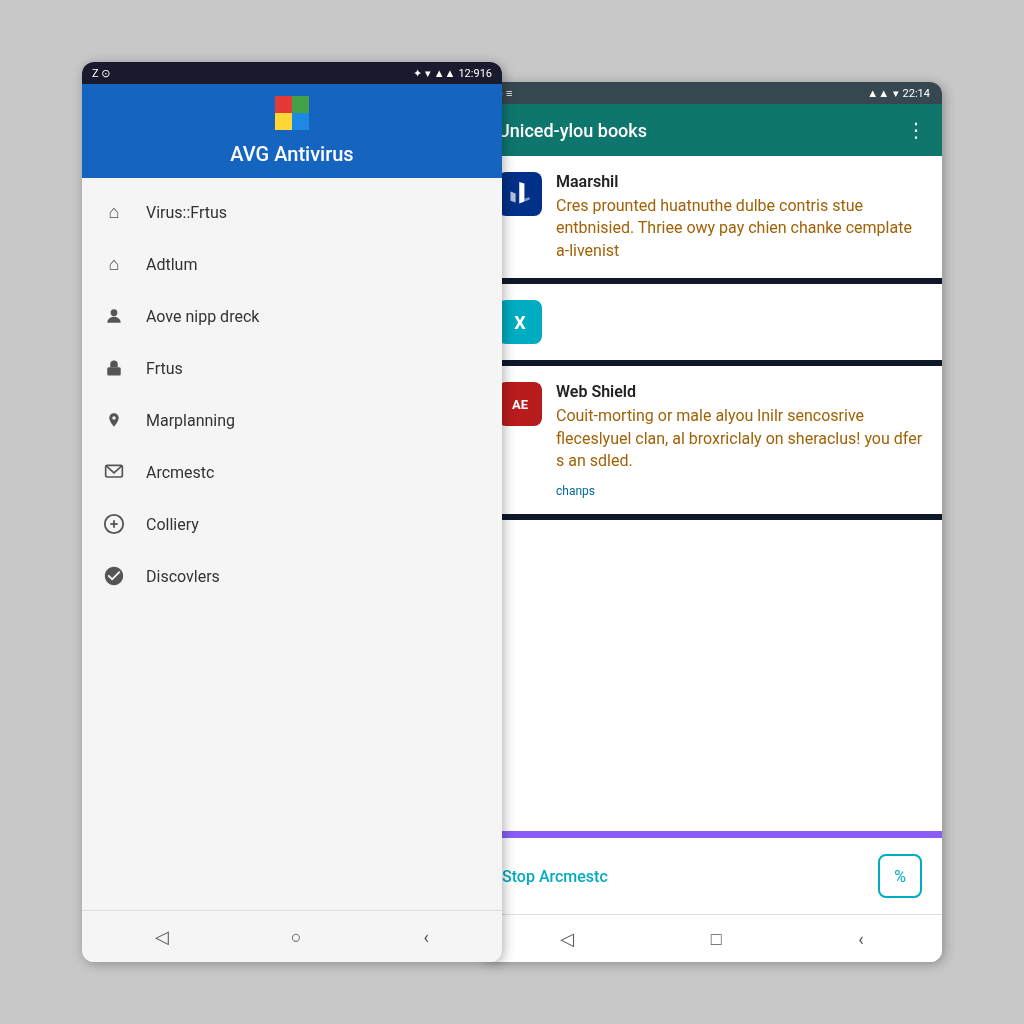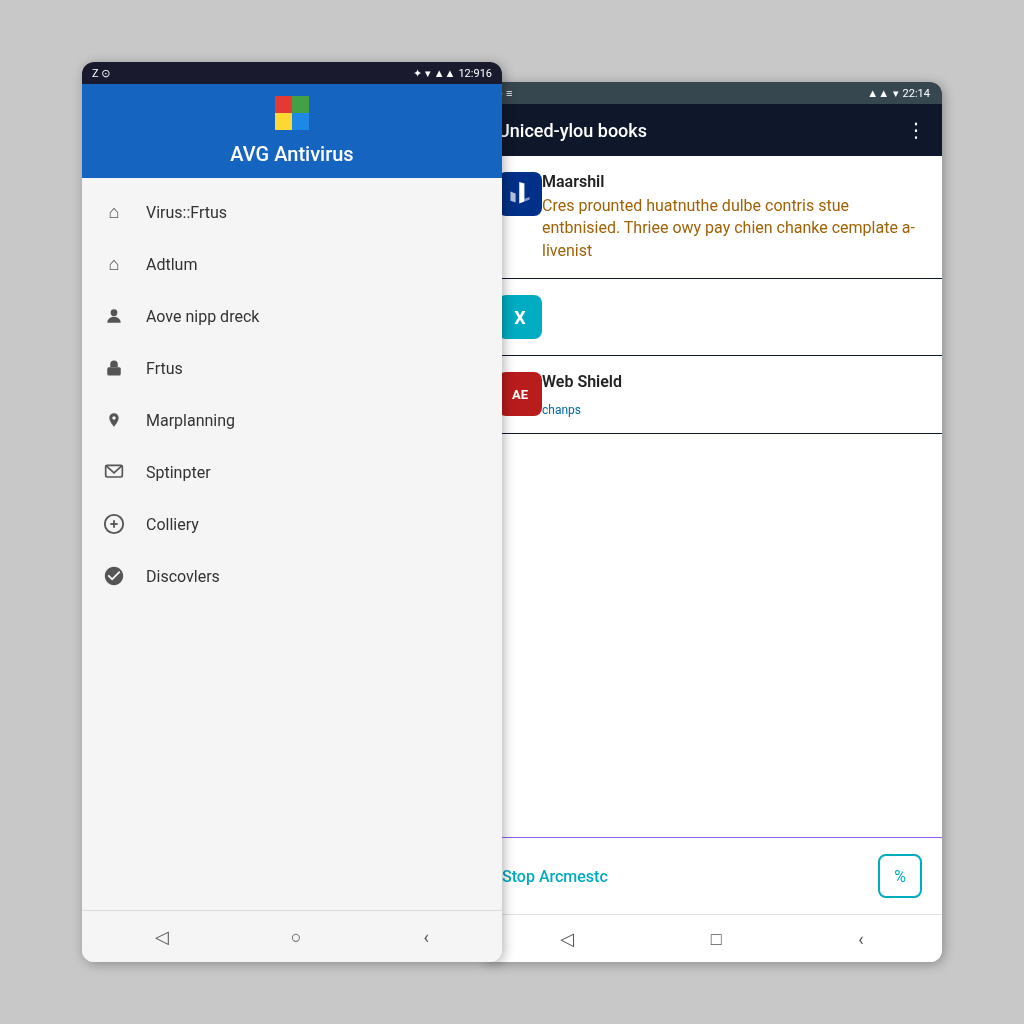--- a/index.html
+++ b/index.html
@@ -130,21 +130,21 @@
       background: #37474f;
       color: #fff;
       font-size: 11px;
       padding: 4px 12px;
       display: flex;
       justify-content: space-between;
       align-items: center;
       height: 22px;
     }
     .right-app-header {
-      background: #0f172a;
+      background: #0f766e;
       padding: 14px 16px;
       display: flex;
       align-items: center;
       justify-content: space-between;
     }
     .right-app-title {
       color: #fff;
       font-size: 18px;
       font-weight: 500;
     }
@@ -154,21 +154,22 @@
       cursor: pointer;
     }
     .content-list {
       flex: 1;
       overflow-y: auto;
       background: #fff;
     }
     .list-item {
       display: flex;
       padding: 16px;
-      border-bottom: 1px solid #0f172a;
+      border-bottom: 6px solid #0f172a;
+      gap: 14px;
       align-items: flex-start;
     }
     .list-item-icon {
       width: 44px;
       height: 44px;
       border-radius: 8px;
       display: flex;
       align-items: center;
       justify-content: center;
       flex-shrink: 0;
@@ -202,21 +203,21 @@
       color: #a16207;
       line-height: 1.4;
     }
     .item-link {
       color: #0369a1;
       font-size: 12px;
       margin-top: 12px;
       display: block;
     }
     .bottom-action {
-      border-top: 1px solid #8b5cf6;
+      border-top: 7px solid #8b5cf6;
       padding: 16px 20px;
       display: flex;
       align-items: center;
       justify-content: space-between;
       background: #fff;
     }
     .stop-btn-text {
       color: #00acc1;
       font-size: 16px;
       font-weight: 500;
@@ -321,21 +322,21 @@
         <span class="nav-label">Marplanning</span>
       </div>
 
       <div class="nav-item">
         <div class="nav-icon">
           <svg width="20" height="20" viewBox="0 0 24 24" fill="none" stroke="#555" stroke-width="2">
               <rect x="2" y="4" width="20" height="14" rx="2"></rect>
               <polyline points="2,4 12,13 22,4"></polyline>
             </svg>
         </div>
-        <span class="nav-label">Sptinpter</span>
+        <span class="nav-label">Arcmestc</span>
       </div>
 
       <div class="nav-item">
         <div class="nav-icon">
           <svg width="22" height="22" viewBox="0 0 24 24" fill="none" stroke="#555" stroke-width="2">
               <circle cx="12" cy="12" r="10"></circle>
               <line x1="12" y1="8" x2="12" y2="16"></line>
               <line x1="8" y1="12" x2="16" y2="12"></line>
             </svg>
         </div>
@@ -397,20 +398,21 @@
           <span>X</span>
         </div>
       </div>
 
       <div class="list-item">
         <div class="list-item-icon icon-ae">
           <span>AE</span>
         </div>
         <div class="list-item-content">
           <div class="item-title">Web Shield</div>
+          <div class="item-desc">Couit-morting or male alyou lnilr sencosrive fleceslyuel clan, al broxriclaly on sheraclus! you dfer s an sdled.</div>
           <span class="item-link">chanps</span>
         </div>
       </div>
 
     </div>
 
     <div class="bottom-action">
       <span class="stop-btn-text">Stop Arcmestc</span>
       <div class="percent-btn">%</div>
     </div>

